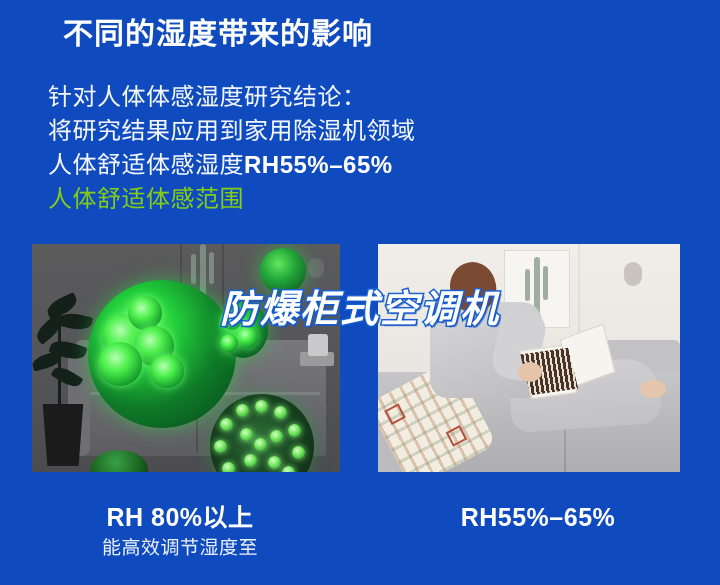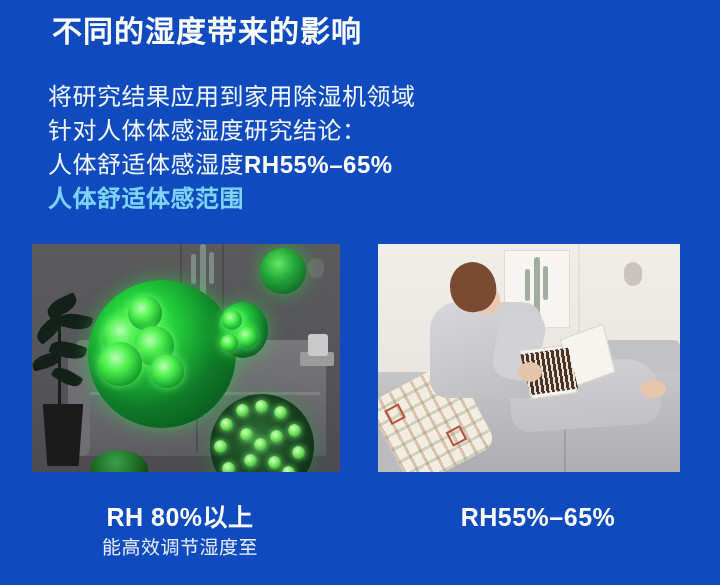--- a/index.html
+++ b/index.html
@@ -19,24 +19,23 @@
     position: relative;
     width: 720px;
     height: 585px;
     background: #0f4bbe;
     overflow: hidden;
   }
 
   
   .header {
     position: absolute;
-    left: 52px;
+    left: 63px;
     top: 14px;
     width: 620px;
-    font-family: Liberation Mono, monospace;
   }
   .page-title {
     font-size: 30px;
     font-weight: bold;
     color: #ffffff;
     letter-spacing: 1px;
     line-height: 40px;
     white-space: nowrap;
   }
 
@@ -47,22 +46,22 @@
     width: 630px;
   }
   .copy-line {
     font-size: 24px;
     line-height: 34px;
     color: #f2f6ff;
     letter-spacing: 0.5px;
     white-space: nowrap;
   }
   .copy-line.strong {
-    font-weight: bold;
-    color: #7dd3fc;
+    font-weight: normal;
+    color: #84cc16;
   }
   .copy-line .hl {
     font-weight: bold;
     color: #ffffff;
   }
 
   
   .panels {
     position: absolute;
     left: 0;
@@ -552,22 +551,22 @@
 </head>
 <body>
 
 <div class="poster">
 
   <div class="header">
     <div class="page-title">不同的湿度带来的影响</div>
   </div>
 
   <div class="body-copy">
+    <div class="copy-line">针对人体体感湿度研究结论：</div>
     <div class="copy-line">将研究结果应用到家用除湿机领域</div>
-    <div class="copy-line">针对人体体感湿度研究结论：</div>
     <div class="copy-line"><span>人体舒适体感湿度</span><span class="hl">RH55%–65%</span></div>
     <div class="copy-line strong">人体舒适体感范围</div>
   </div>
 
   <div class="panels">
 
     <div class="panel panel-left">
       <div class="photo-dark">
         <div class="wall-seam seam-a"></div>
         <div class="wall-seam seam-b"></div>
@@ -664,20 +663,21 @@
           <div class="pg left"></div>
           <div class="pg right"></div>
           <div class="spine"></div>
         </div>
         <div class="hand"></div>
       </div>
     </div>
 
   </div>
 
+  <div class="watermark">防爆柜式空调机</div>
 
   <div class="captions">
     <div class="caption caption-left">
       <div class="caption-title">RH 80%以上</div>
       <div class="caption-sub">能高效调节湿度至</div>
     </div>
     <div class="caption caption-right">
       <div class="caption-title">RH55%–65%</div>
     </div>
   </div>

